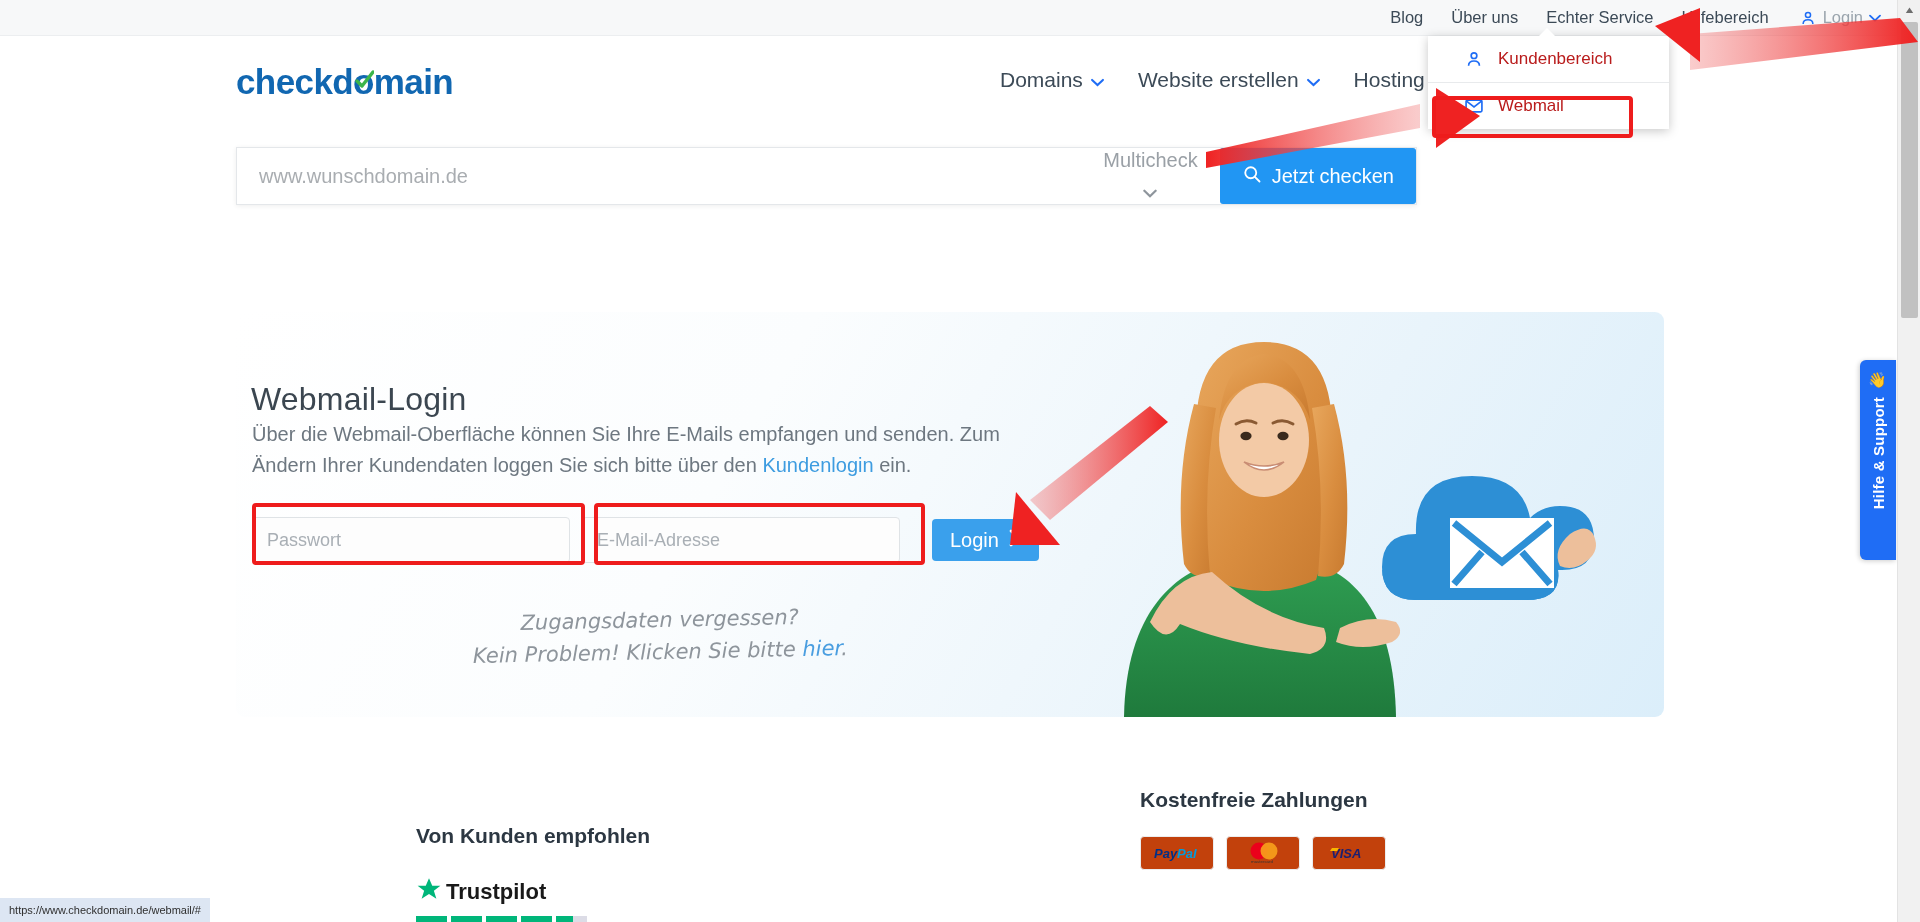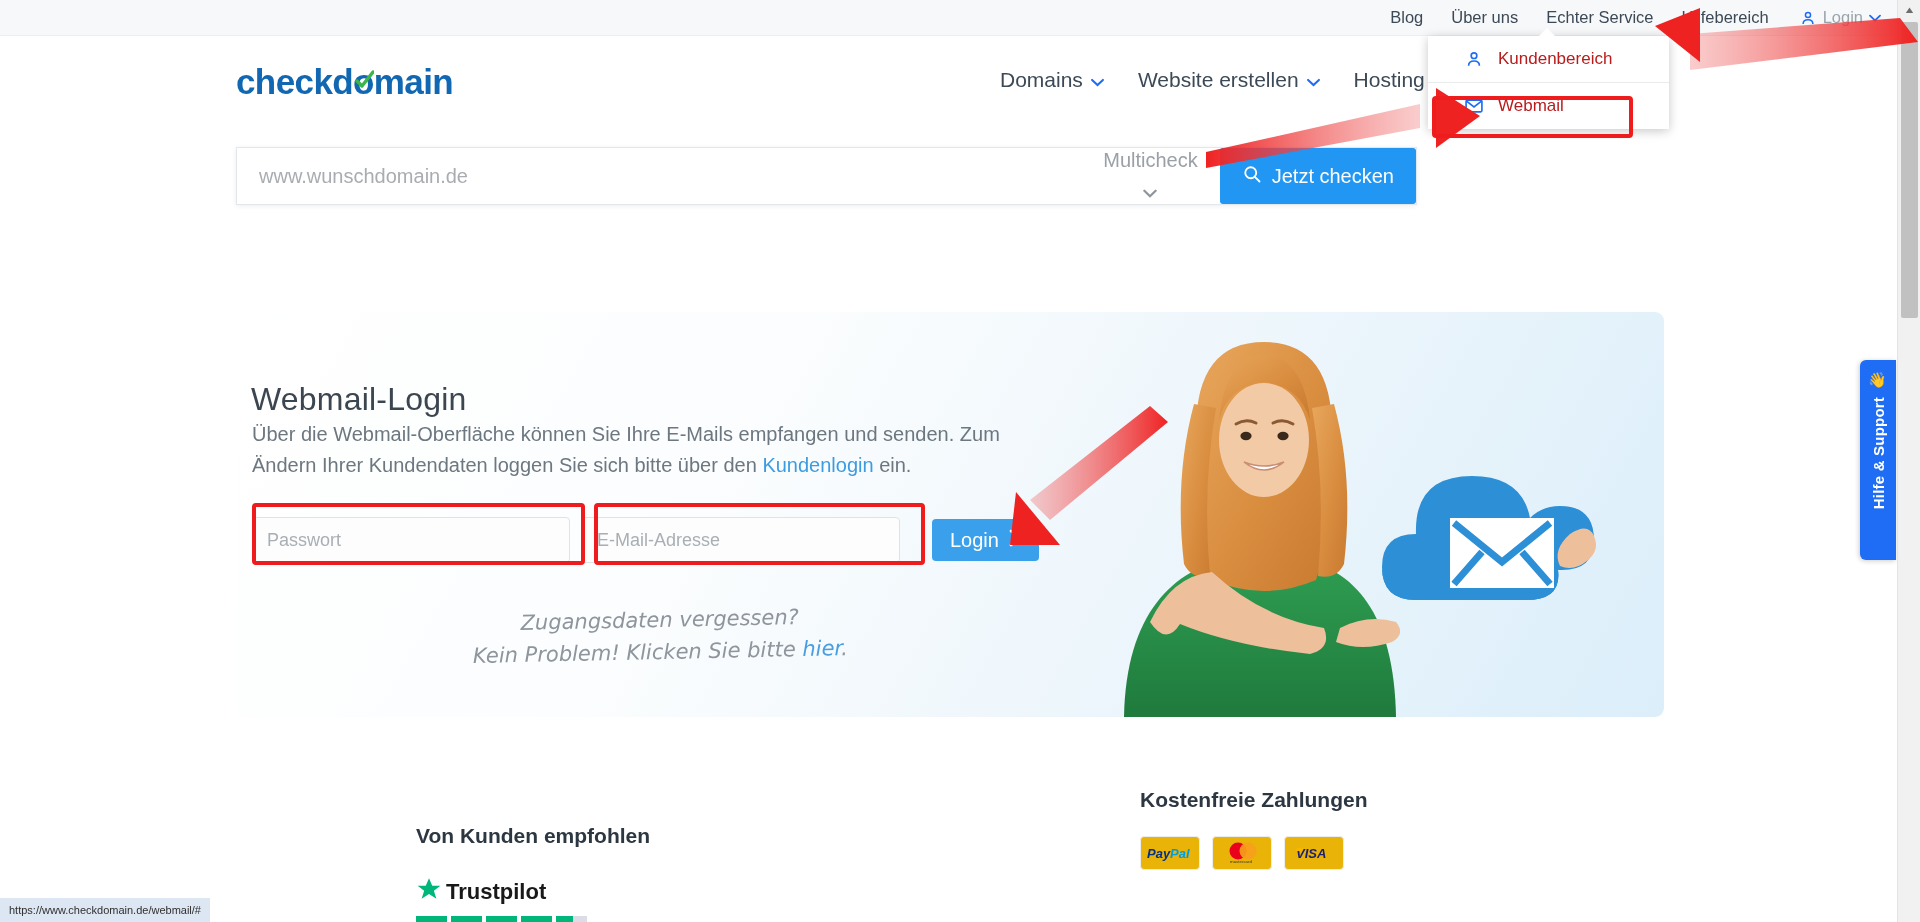--- a/index.html
+++ b/index.html
@@ -158,21 +158,21 @@
   }
   .tp-logo {
     margin-top: 28px; display: flex; align-items: center; gap: 4px;
     font-size: 22px; font-weight: 700; color: #191919;
   }
   .tp-bars { margin-top: 8px; display: flex; gap: 4px; }
   .tp-bars i { display: block; width: 31px; height: 13px; background: #00b67a; }
   .pay { position: absolute; left: 1140px; top: 788px; }
   .pay-row { margin-top: 24px; display: flex; gap: 12px; }
   .pay-card {
-    width: 60px; height: 34px; background: #eab308;
+    width: 74px; height: 34px; background: #c2410c;
     border: 1px solid #ebedef; border-radius: 4px;
     display: flex; align-items: center; justify-content: center;
   }
 
   
   .support-tab {
     position: absolute; right: 24px; top: 360px;
     width: 36px; height: 200px; background: #1f6df5;
     border-radius: 6px 0 0 6px;
     color: #fff; display: flex; flex-direction: column;

